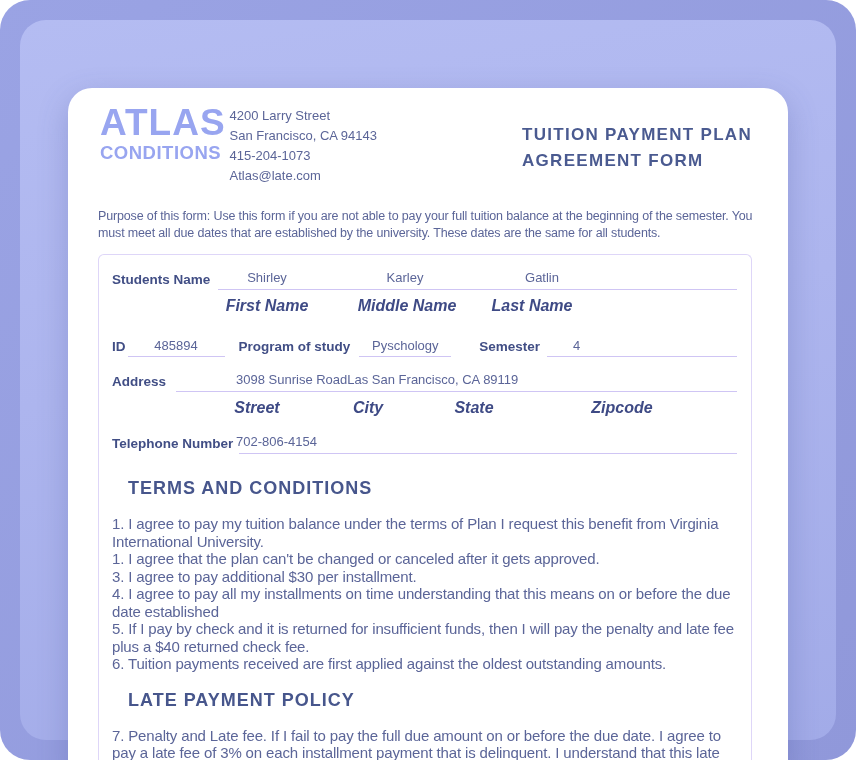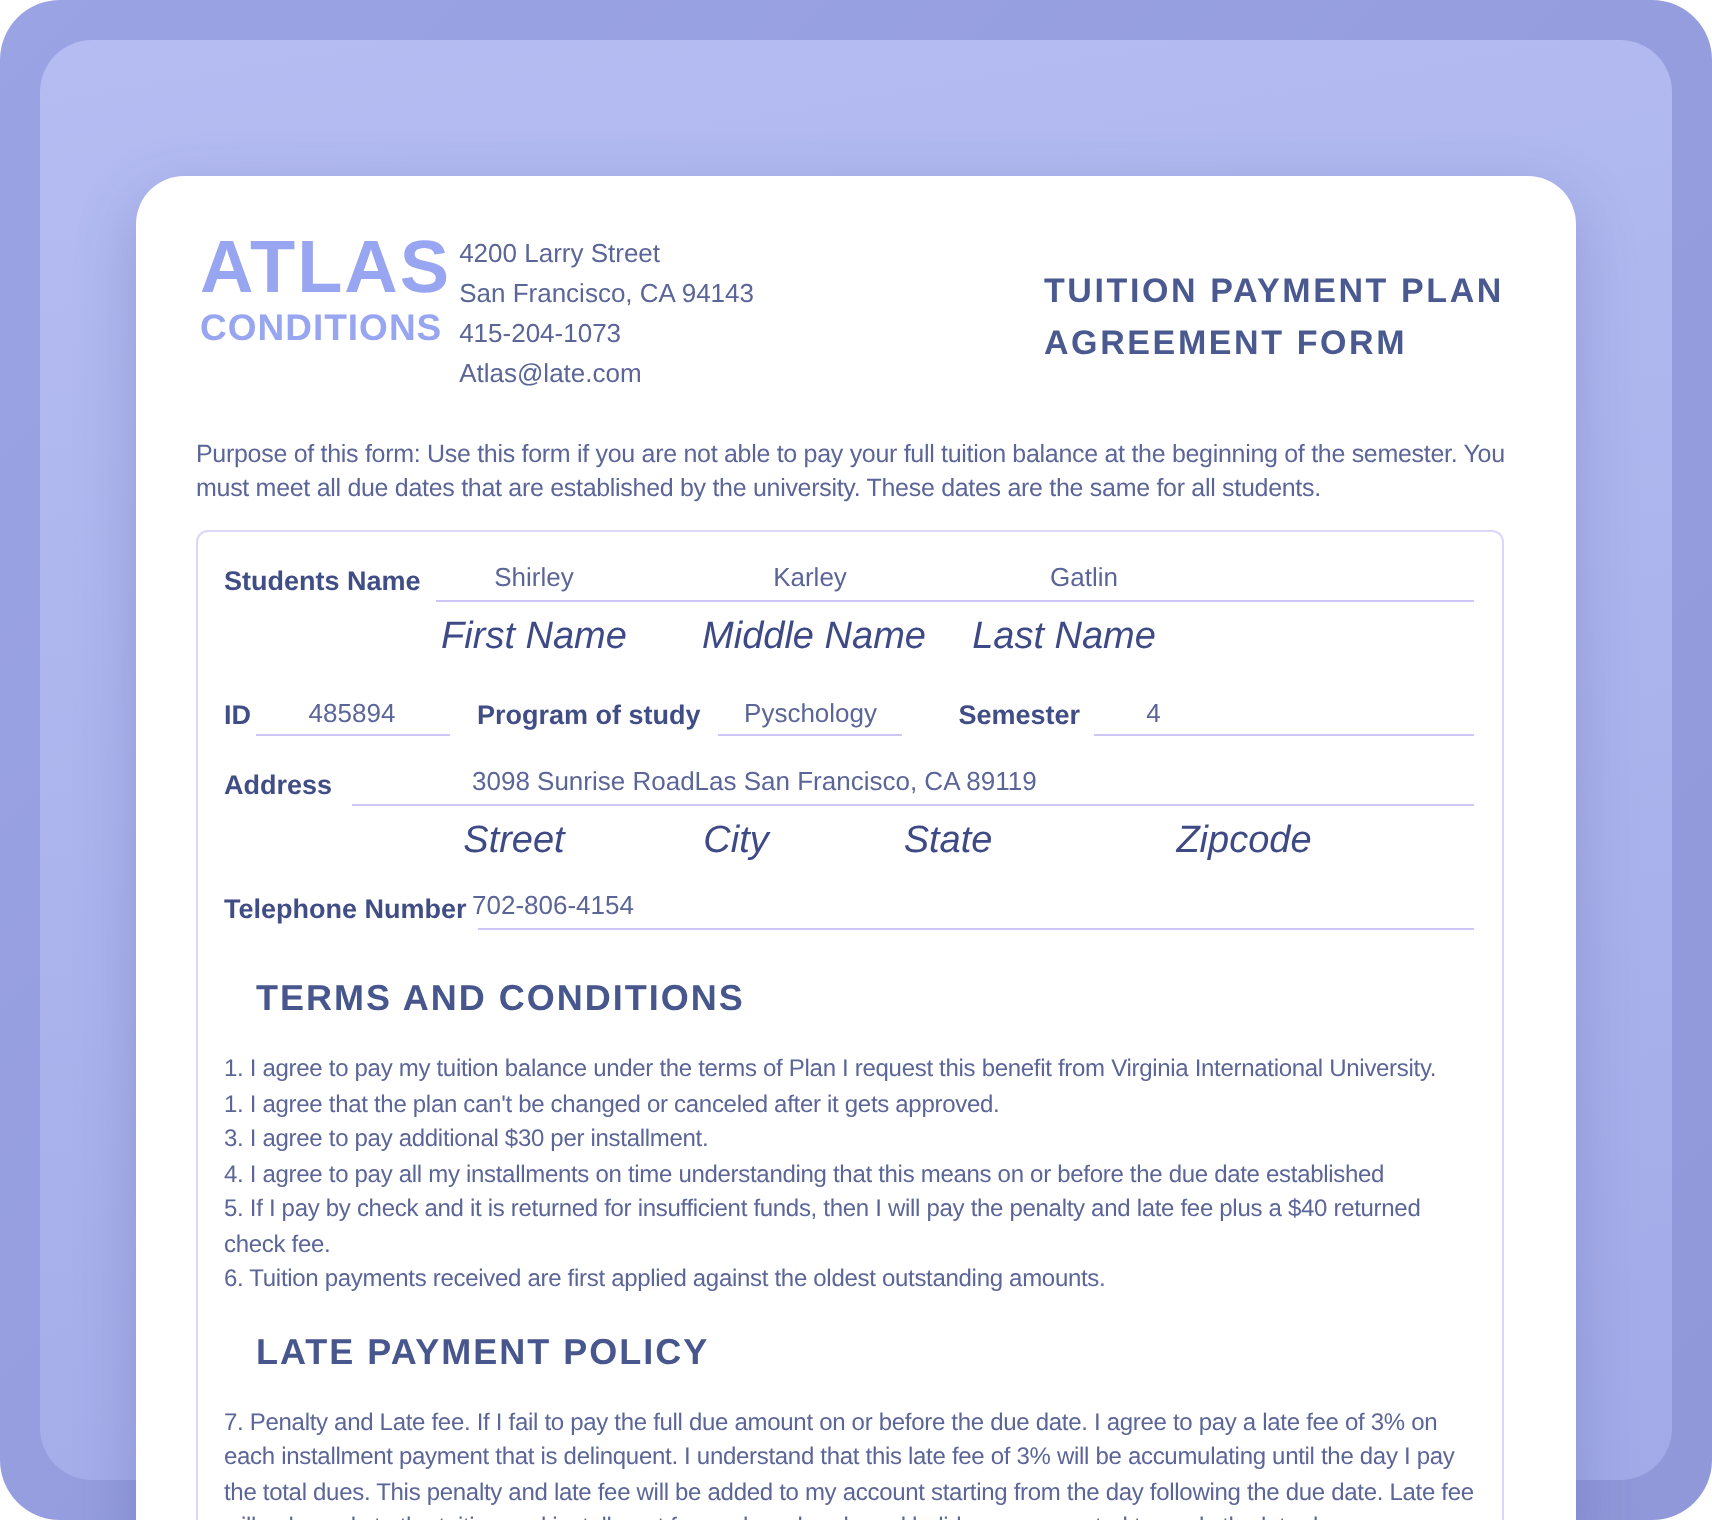--- a/index.html
+++ b/index.html
@@ -15,21 +15,21 @@
     position:absolute;inset:20px;border-radius:26px;
     background:linear-gradient(170deg,#b4bcf2 0%,#adb5ee 45%,#a2abe8 100%);
   }
   .card{
     position:absolute;left:68px;top:88px;width:720px;height:700px;
     background:#ffffff;border-radius:24px;
     box-shadow:0 10px 30px rgba(70,80,150,0.28);
     box-sizing:border-box;
   }
   
-  .header{display:flex;padding:27px 36px 0 32px;}
+  .header{display:flex;padding:16px 36px 0 32px;}
   .logo{color:#98a5f0;font-weight:800;line-height:1;}
   .logo-line1{font-size:37px;letter-spacing:1px;line-height:37px;}
   .logo-line2{font-size:18.5px;letter-spacing:.5px;line-height:23px;}
   .contact{margin-left:4px;font-size:13px;line-height:20px;color:#5b6598;padding-top:2px;}
   .form-title{
     margin-left:auto;text-align:left;padding-top:18px;
     font-size:17px;font-weight:700;letter-spacing:1.3px;color:#4a5a90;line-height:26px;
   }
   
   .purpose{margin:22px 28px 0 30px;font-size:12.5px;line-height:17px;
@@ -43,27 +43,27 @@
   .flabel{font-size:13.5px;font-weight:700;color:#414e85;white-space:nowrap;padding-bottom:3px;}
   .fline{border-bottom:1.5px solid #cfc5f4;height:20px;position:relative;}
   .fline.grow{flex:1;}
   .fval{font-size:13px;color:#5b6598;white-space:nowrap;}
   .fval.abs{position:absolute;bottom:5px;}
   .fval.ctr{transform:translateX(-50%);}
   .fval.inctr{position:absolute;left:50%;bottom:3px;transform:translateX(-50%);}
   .subrow{position:relative;height:18px;margin-top:7px;}
   .sublabel{
     position:absolute;transform:translateX(-50%);
-    font-size:19px;font-weight:400;font-style:italic;color:#3e4a85;white-space:nowrap;
+    font-size:16px;font-weight:700;font-style:italic;color:#3e4a85;white-space:nowrap;
   }
   
   .sec-heading{margin:16px;font-size:18px;font-weight:700;letter-spacing:1px;color:#47568c;}
   .h-terms{margin-top:24px;}
   .h-late{margin-top:17px;}
-  .terms p{margin:0;font-size:12px;line-height:17.5px;color:#5b6598;letter-spacing:-.15px;max-width:630px;}
+  .terms p{margin:0;font-size:15px;line-height:17.5px;color:#5b6598;letter-spacing:-.15px;max-width:630px;}
   .terms p.first{margin-top:9px;}
 </style>
 </head>
 <body>
 
 <div class="stage">
   <div class="bg-inner"></div>
 
   <div class="card">
 

